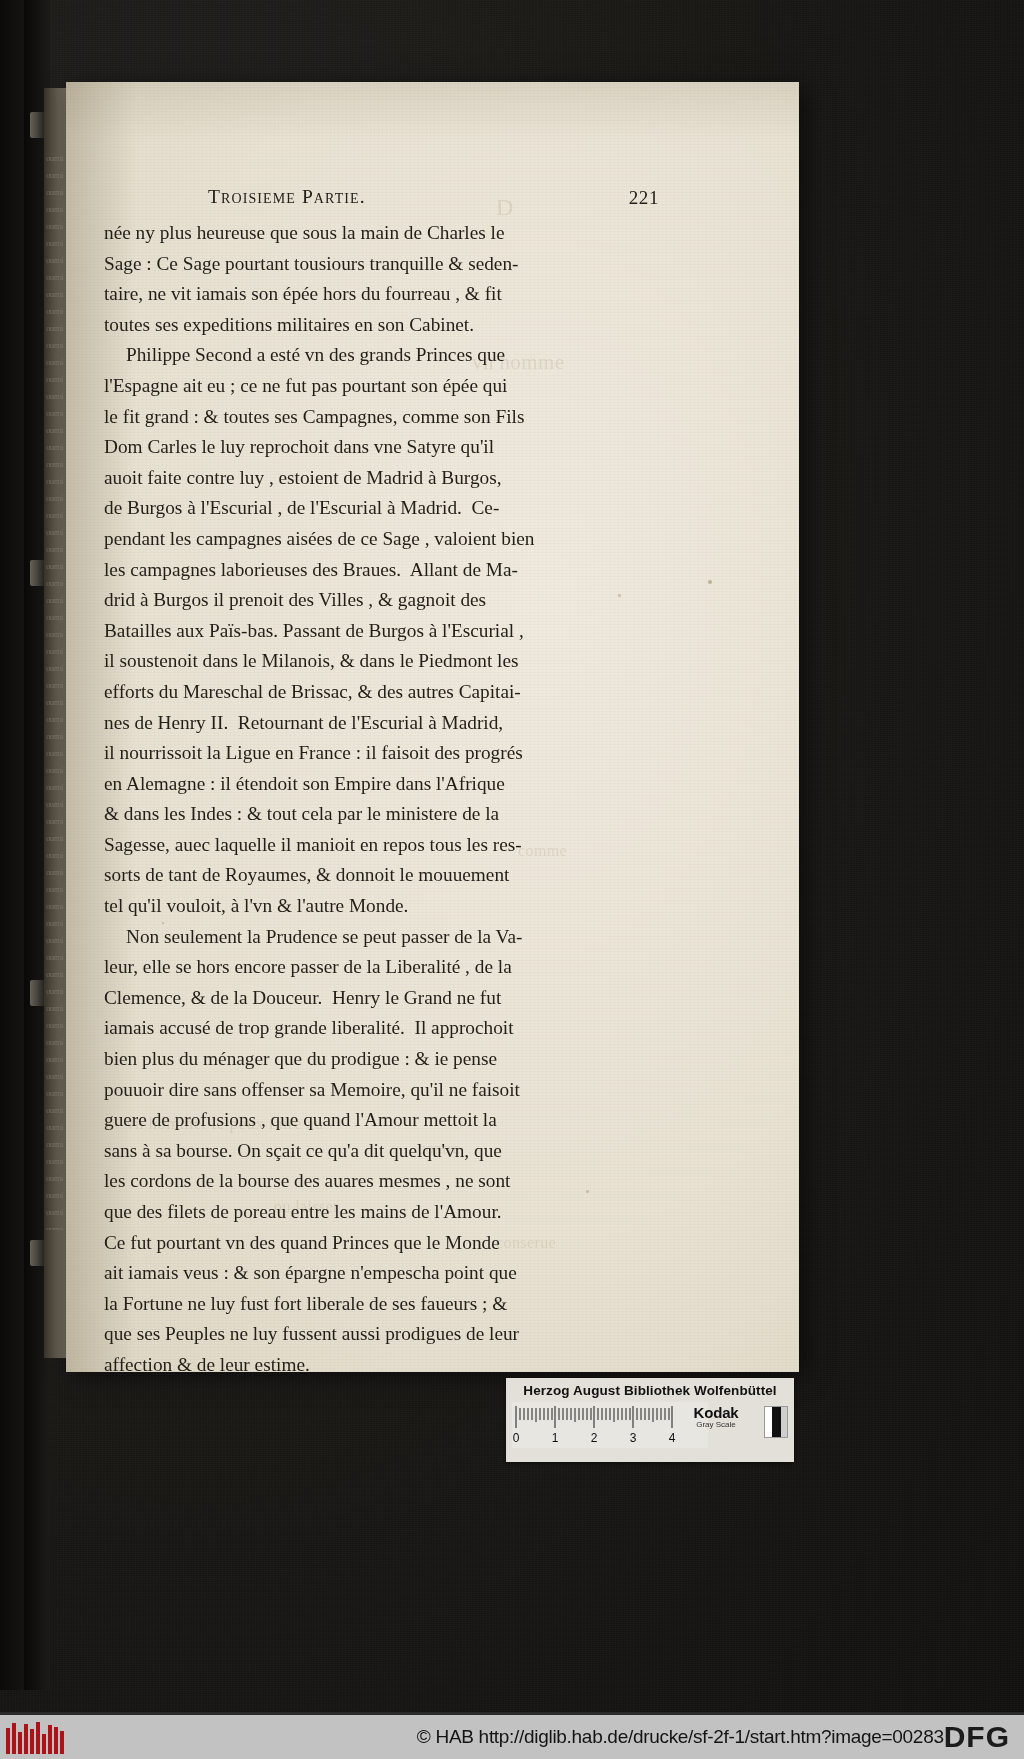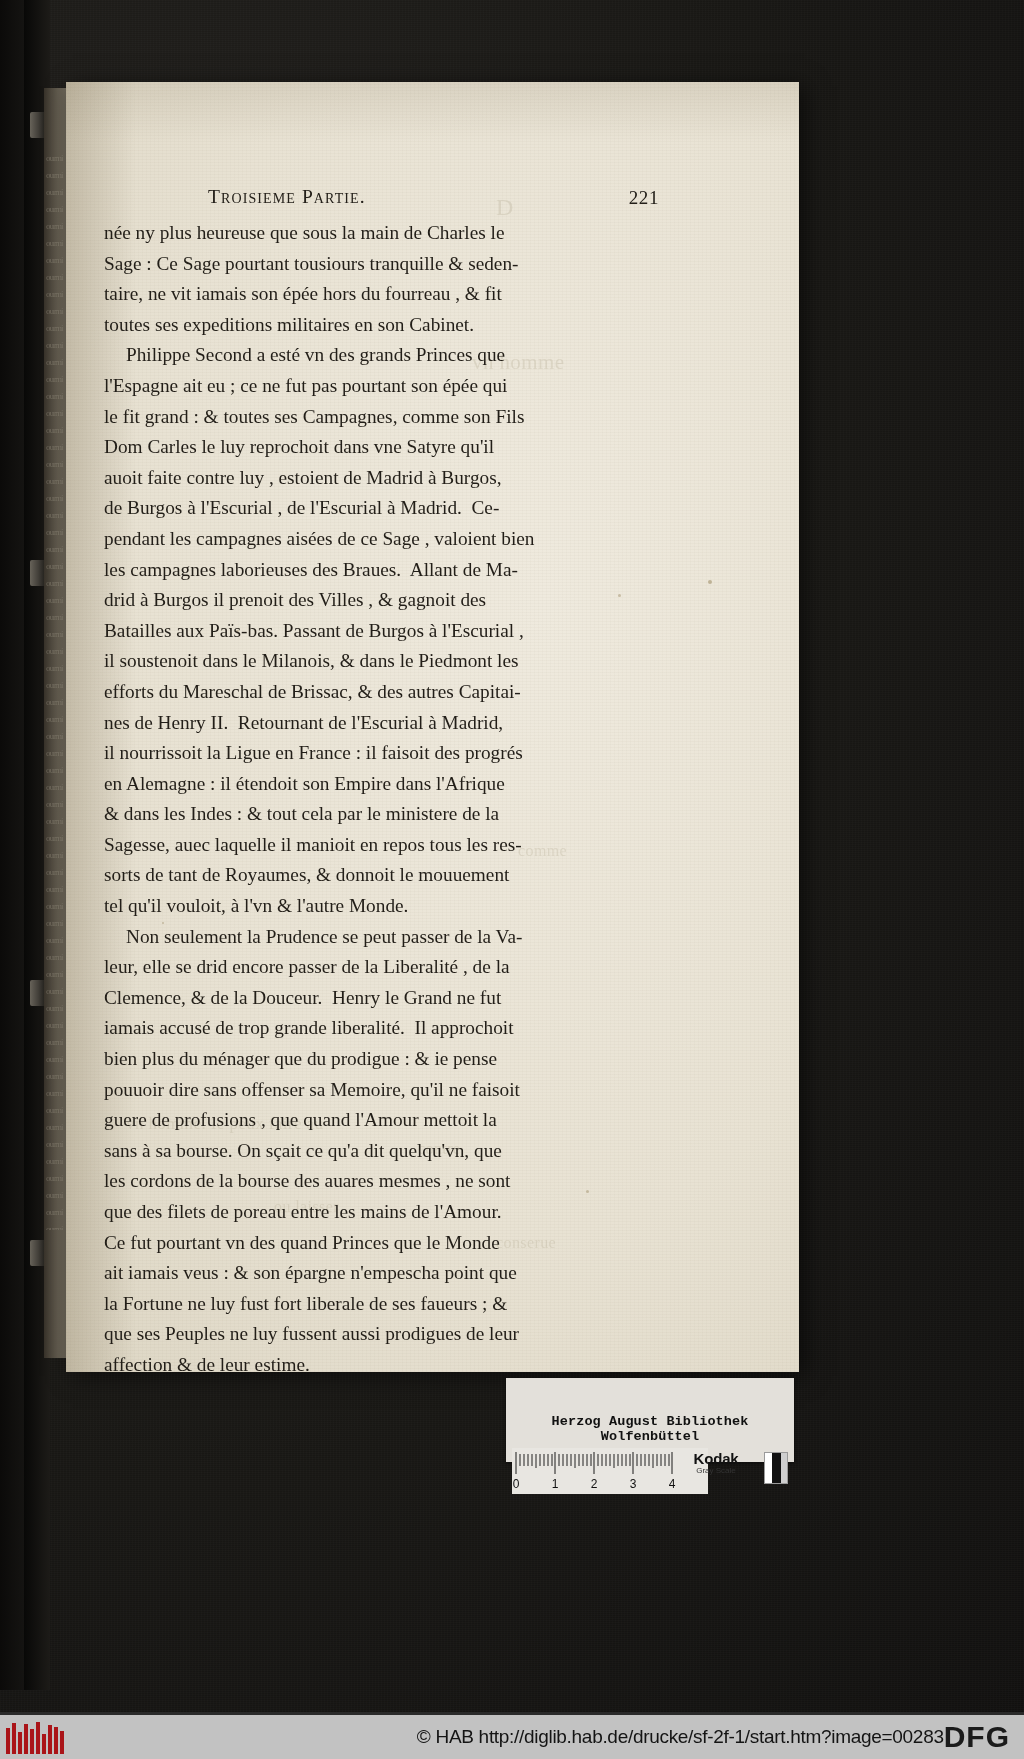--- a/index.html
+++ b/index.html
@@ -127,23 +127,23 @@
   .speck{position:absolute;border-radius:50%;background:#9b8a62;opacity:.45;pointer-events:none;}
 
   
   #target-card{
     position:absolute;left:506px;top:1378px;width:288px;height:84px;
     background:#e3e0da;
     box-shadow:0 1px 4px rgba(0,0,0,.6);
   }
   #card-title{
     display:block;text-align:center;
-    font-family:Liberation Mono, monospace;
+    font-family:Liberation Sans, sans-serif;
     font-weight:bold;font-size:13.5px;color:#111;
-    padding-top:5px;letter-spacing:.1px;margin-top:31px;
+    padding-top:5px;letter-spacing:.1px;
   }
   #card-body{position:relative;height:58px;}
   #ruler{
     position:absolute;left:6px;top:4px;width:196px;height:46px;
   }
   #ruler svg{display:block;}
   #kodak-block{
     position:absolute;right:42px;top:6px;text-align:center;width:72px;
   }
   #kodak-word{
@@ -254,21 +254,21 @@
       <span class="line">il nourrissoit la Ligue en France : il faisoit des progrés</span>
       <span class="line">en Alemagne : il étendoit son Empire dans l'Afrique</span>
       <span class="line">&amp; dans les Indes : &amp; tout cela par le ministere de la</span>
       <span class="line">Sagesse, auec laquelle il manioit en repos tous les res-</span>
       <span class="line">sorts de tant de Royaumes, &amp; donnoit le mouuement</span>
       <span class="line">tel qu'il vouloit, à l'vn &amp; l'autre Monde.</span>
     </p>
 
     <p class="para">
       <span class="line indent">Non seulement la Prudence se peut passer de la Va-</span>
-      <span class="line">leur, elle se drid encore passer de la Liberalité , de la</span>
+      <span class="line">leur, elle se hors encore passer de la Liberalité , de la</span>
       <span class="line">Clemence, &amp; de la Douceur.  Henry le Grand ne fut</span>
       <span class="line">iamais accusé de trop grande liberalité.  Il approchoit</span>
       <span class="line">bien plus du ménager que du prodigue : &amp; ie pense</span>
       <span class="line">pouuoir dire sans offenser sa Memoire, qu'il ne faisoit</span>
       <span class="line">guere de profusions , que quand l'Amour mettoit la</span>
       <span class="line">sans à sa bourse. On sçait ce qu'a dit quelqu'vn, que</span>
       <span class="line">les cordons de la bourse des auares mesmes , ne sont</span>
       <span class="line">que des filets de poreau entre les mains de l'Amour.</span>
       <span class="line">Ce fut pourtant vn des quand Princes que le Monde</span>
       <span class="line">ait iamais veus : &amp; son épargne n'empescha point que</span>

